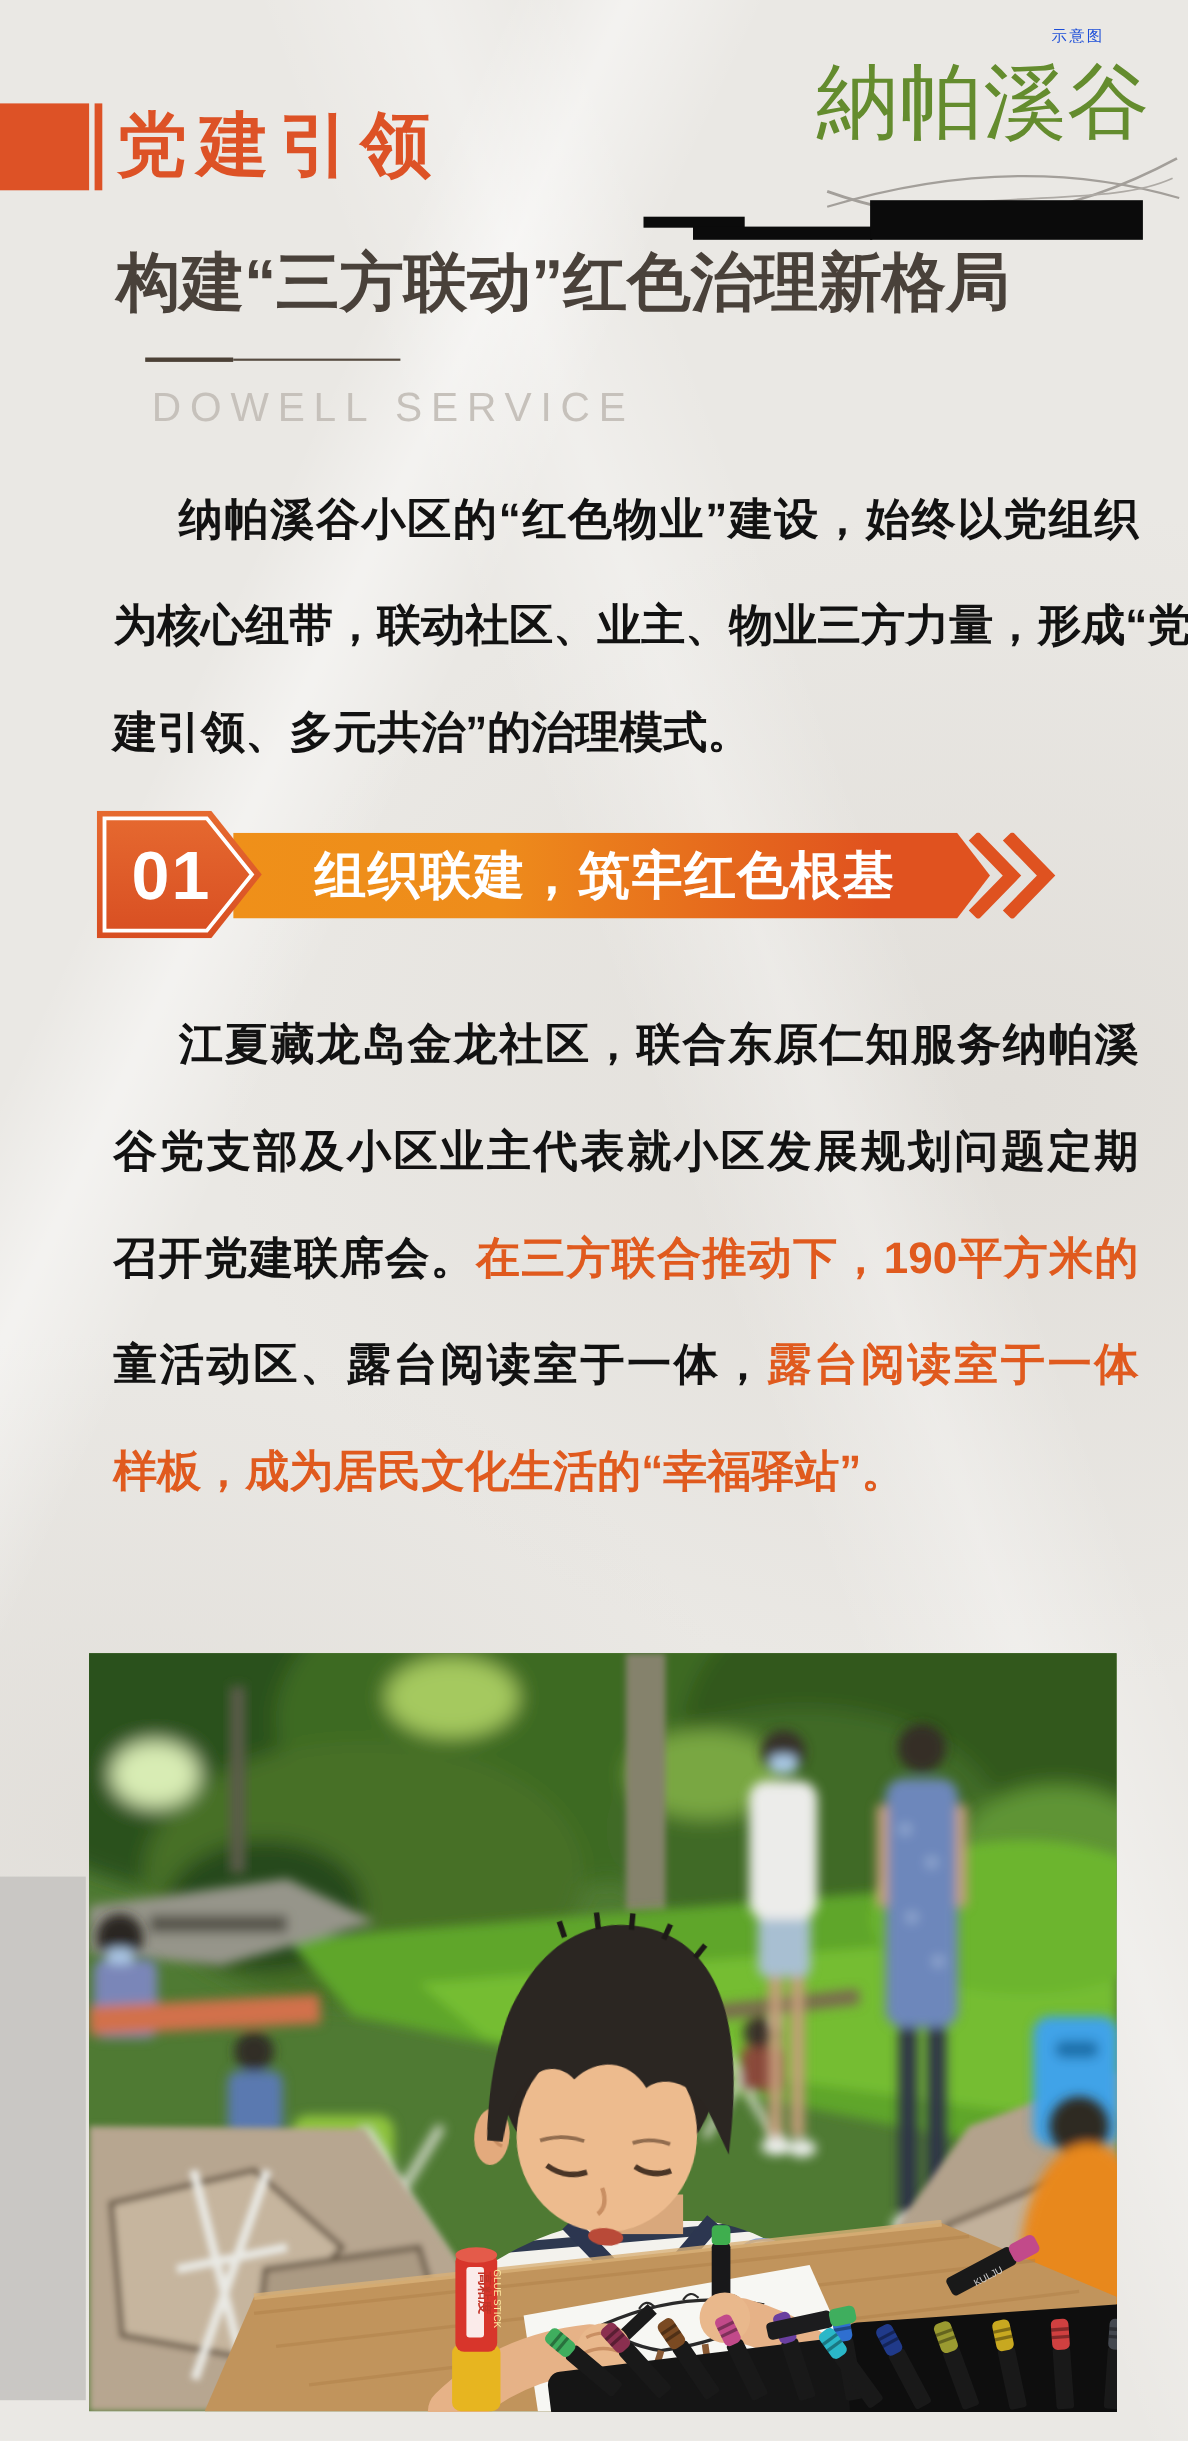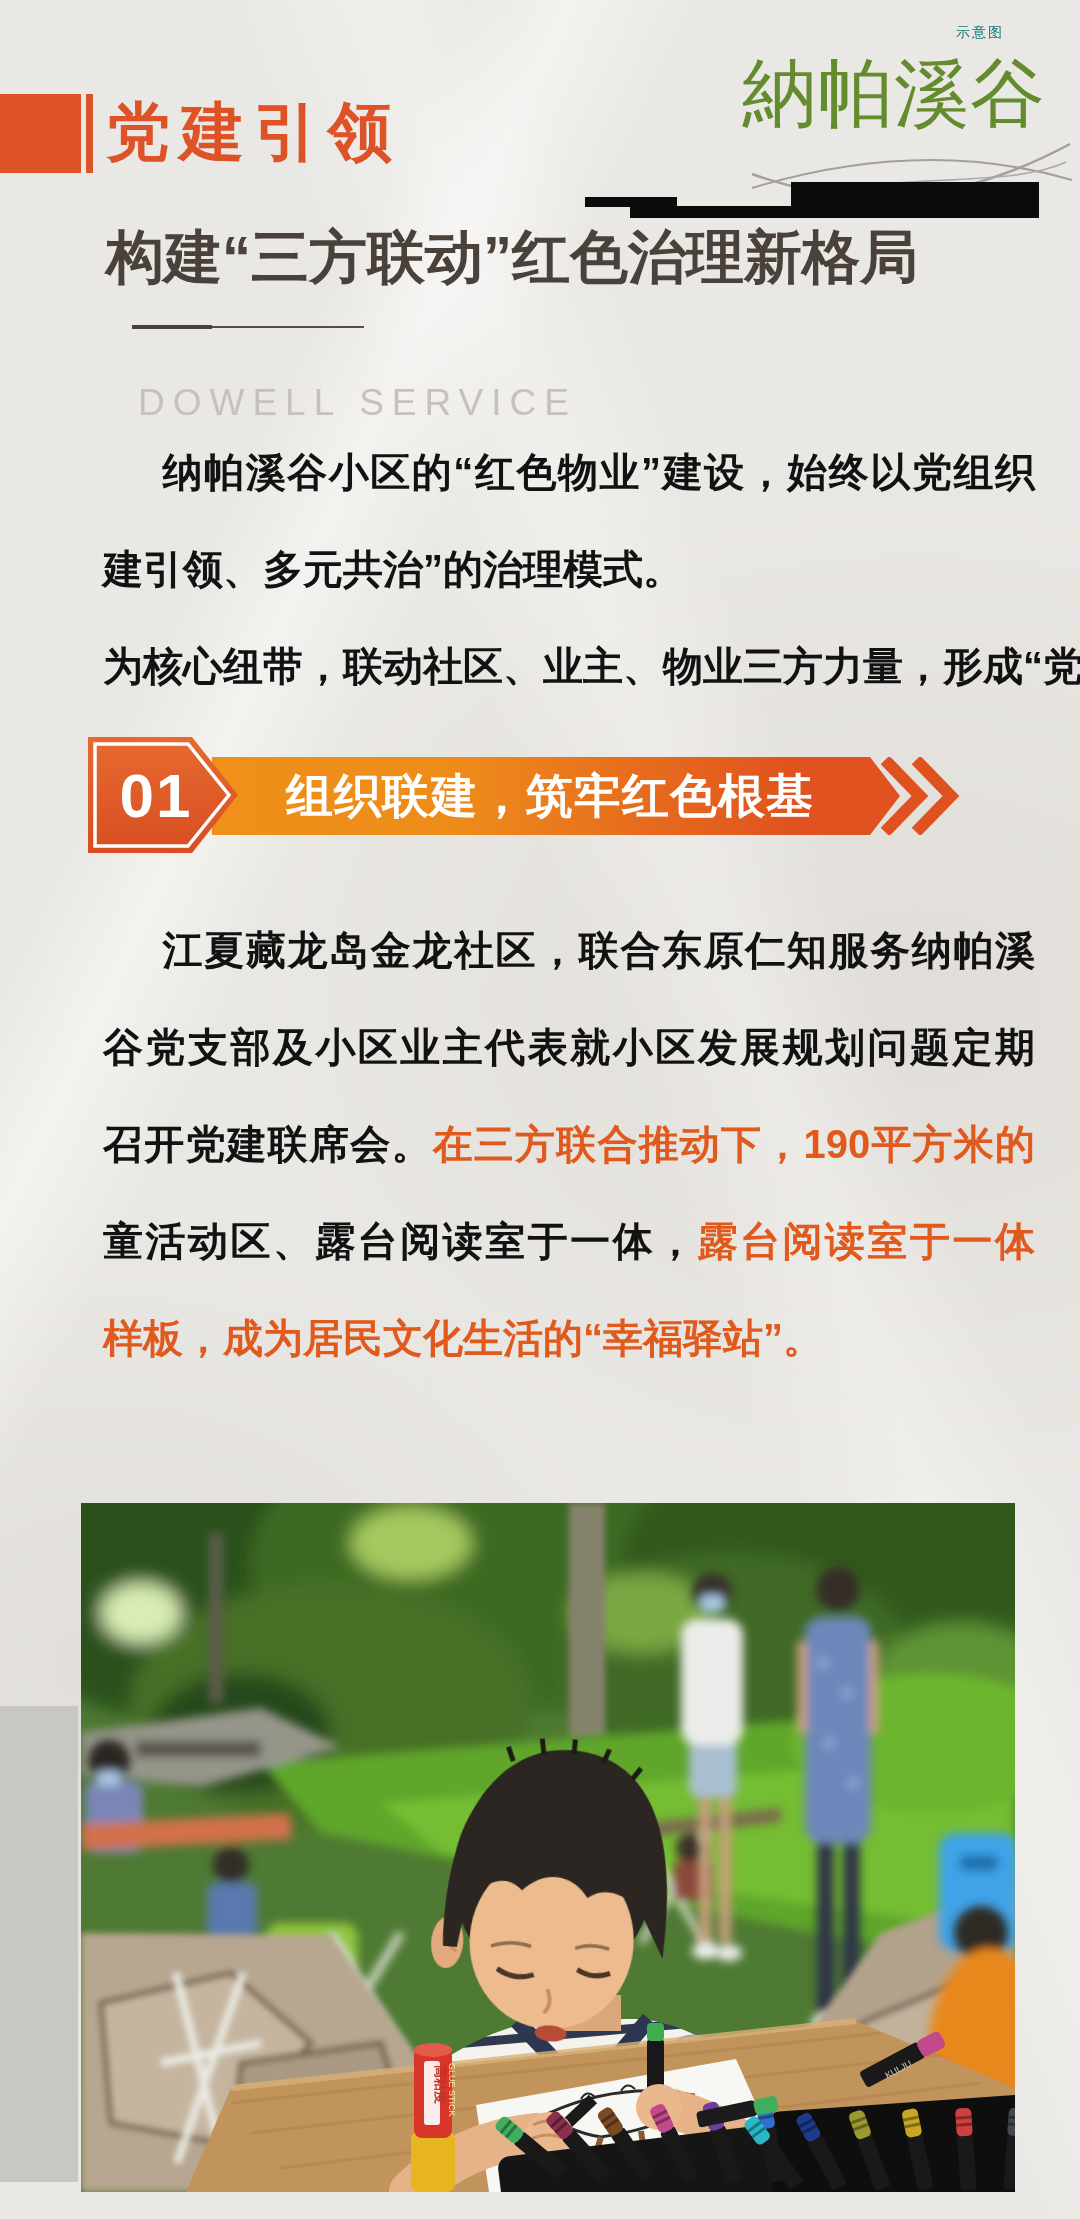--- a/index.html
+++ b/index.html
@@ -13,21 +13,21 @@
   .texture{
     position:absolute;inset:0;pointer-events:none;
     background:
       linear-gradient(115deg, rgba(255,255,255,0) 22%, rgba(255,255,255,0.45) 27%, rgba(255,255,255,0) 33%),
       linear-gradient(70deg, rgba(255,255,255,0) 55%, rgba(255,255,255,0.30) 63%, rgba(255,255,255,0) 70%),
       radial-gradient(1200px 900px at 85% 45%, rgba(197,191,183,0.25), rgba(197,191,183,0) 60%),
       radial-gradient(900px 700px at 10% 75%, rgba(203,198,191,0.28), rgba(203,198,191,0) 65%);
   }
   .abs{position:absolute;}
   
-  .logo-note{left:956px;top:24px;font-size:14px;color:#0f766e;letter-spacing:2px;}
+  .logo-note{left:956px;top:24px;font-size:14px;color:#1d4ed8;letter-spacing:2px;}
   .logo-text{
     left:742px;top:54px;width:330px;
     font-family:"Liberation Serif","DejaVu Serif",serif;
     font-size:75px;line-height:80px;color:#4d7c0f;opacity:.85;
     letter-spacing:1px;white-space:nowrap;
   }
   .ink{background:#0b0b0b;}
   .ink-a{left:585px;top:197px;width:92px;height:10px;}
   .ink-b{left:630px;top:206px;width:163px;height:12px;}
   .ink-c{left:791px;top:182px;width:248px;height:36px;}
@@ -38,21 +38,21 @@
     font-weight:900;color:#dd5226;letter-spacing:10px;white-space:nowrap;
   }
   .subtitle{
     left:106px;top:224px;font-size:58px;line-height:66px;
     font-weight:900;color:#49413a;letter-spacing:0px;white-space:nowrap;
   }
   .divider-thick{left:132px;top:325px;width:80px;height:4px;background:#4c4136;}
   .divider-thin{left:212px;top:326px;width:152px;height:2px;background:#574c41;}
   .tagline{
     left:138px;top:350px;font-size:37px;color:#c6c1bb;
-    letter-spacing:8px;font-weight:400;white-space:nowrap;margin-top:32px;
+    letter-spacing:8px;font-weight:400;white-space:nowrap;
   }
   
   .para{left:84px;width:932px;}
   .para-line{
     position:relative;width:932px;height:97px;line-height:97px;
     font-size:40px;font-weight:600;color:#121212;
     text-align:justify;text-align-last:justify;white-space:nowrap;margin-left:19px;
   }
   .para-line.last{text-align-last:left;}
   .indent{display:inline-block;width:58px;}
@@ -90,22 +90,22 @@
   <div class="abs accent-square"></div>
   <div class="abs accent-bar"></div>
   <div class="abs page-title">党建引领</div>
   <div class="abs subtitle">构建“三方联动”红色治理新格局</div>
   <div class="abs divider-thick"></div>
   <div class="abs divider-thin"></div>
   <div class="abs tagline">DOWELL SERVICE</div>
 
   <div class="abs para" style="top:424px;">
     <div class="para-line"><span class="indent"></span><span>纳帕溪谷小区的“红色物业”建设，始终以党组织</span></div>
+    <div class="para-line"><span>为核心纽带，联动社区、业主、物业三方力量，形成“党</span></div>
     <div class="para-line last"><span>建引领、多元共治”的治理模式。</span></div>
-    <div class="para-line"><span>为核心纽带，联动社区、业主、物业三方力量，形成“党</span></div>
   </div>
 
   <svg class="abs banner-svg" width="760" height="78" viewBox="0 0 760 78">
     <defs>
       <linearGradient id="bannerGrad" x1="0" y1="0" x2="1" y2="0">
         <stop offset="0" stop-color="#ef9019"></stop>
         <stop offset="0.35" stop-color="#ee8c1b"></stop>
         <stop offset="0.85" stop-color="#e0521f"></stop>
       </linearGradient>
     </defs>

